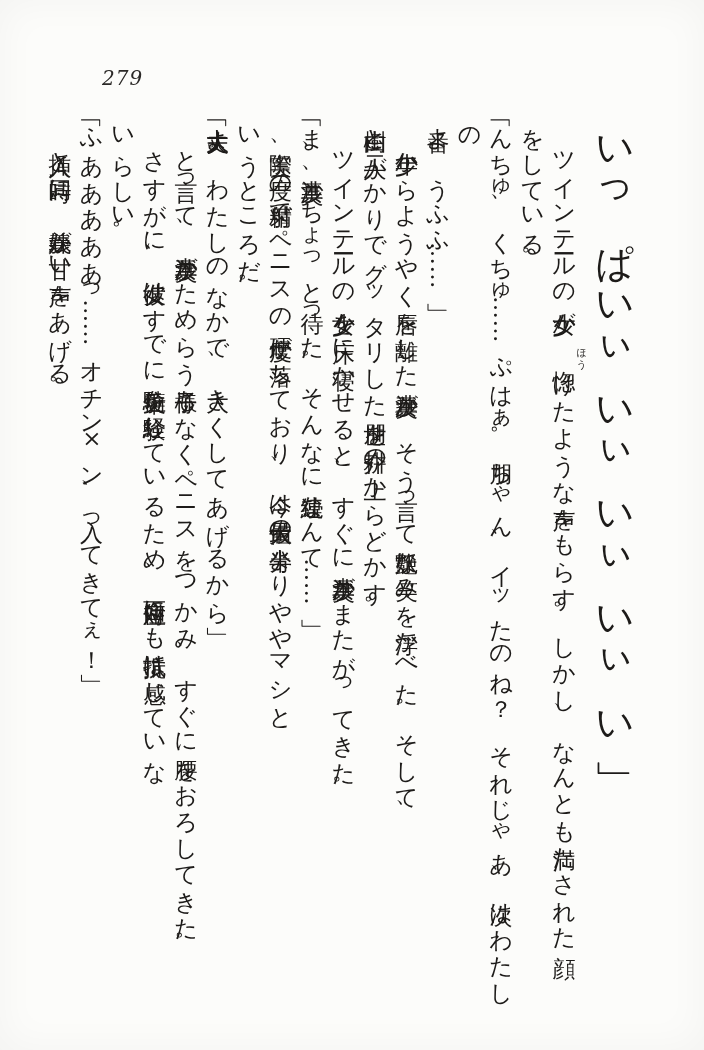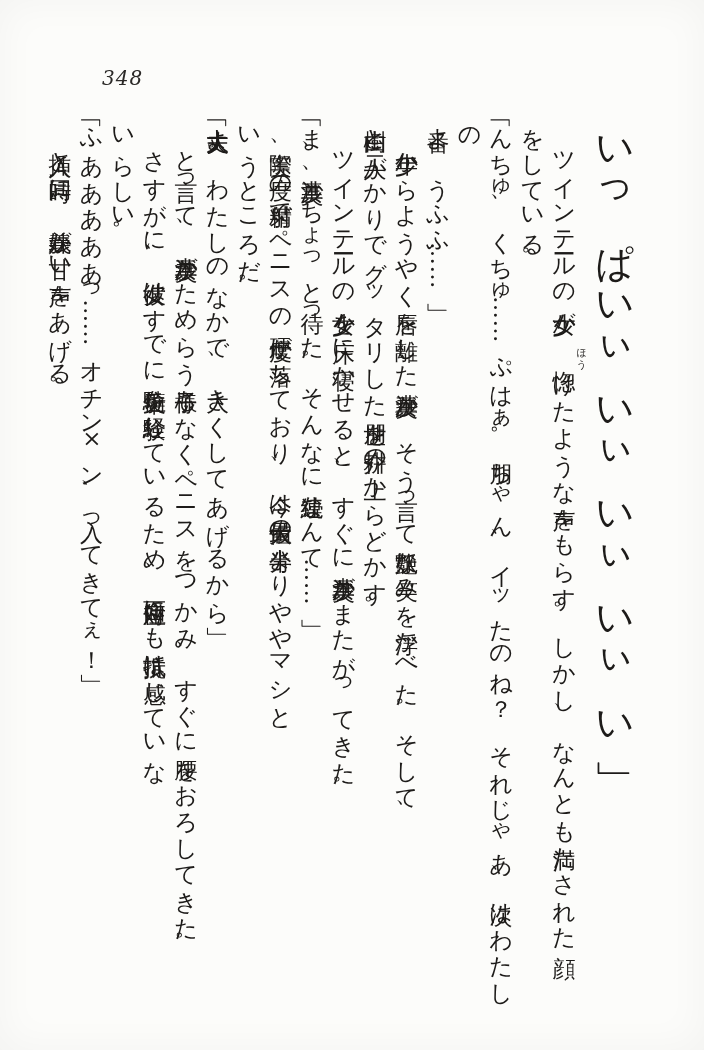--- a/index.html
+++ b/index.html
@@ -51,21 +51,21 @@
     font-size: 10px;
     letter-spacing: 0;
     color: #2a2826;
   }
 </style>
 </head>
 <body>
 
 <div class="book-page">
 
-  <div class="page-number">348</div>
+  <div class="page-number">279</div>
 
   <div class="text-block">
 
     <p class="text-line large">いっぱいぃいぃいぃいぃい」</p>
 
     <p class="text-line"><span>　ツインテールの少女が、</span><ruby><span>惚</span><rt>ほう</rt></ruby><span>けたような声をもらす。しかし、なんとも満たされた顔</span></p>
 
     <p class="text-line">をしている。</p>
     <p class="text-line">「んちゅ、くちゅ……ぷはぁ。朋ちゃん、イッたのね？　それじゃあ、次はわたしの</p>
     <p class="text-line">番よ、うふふ……」</p>

